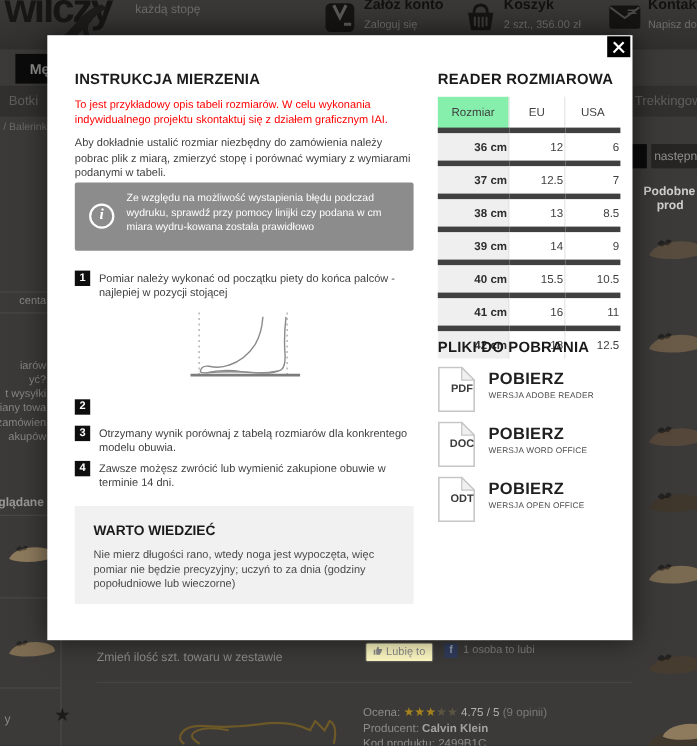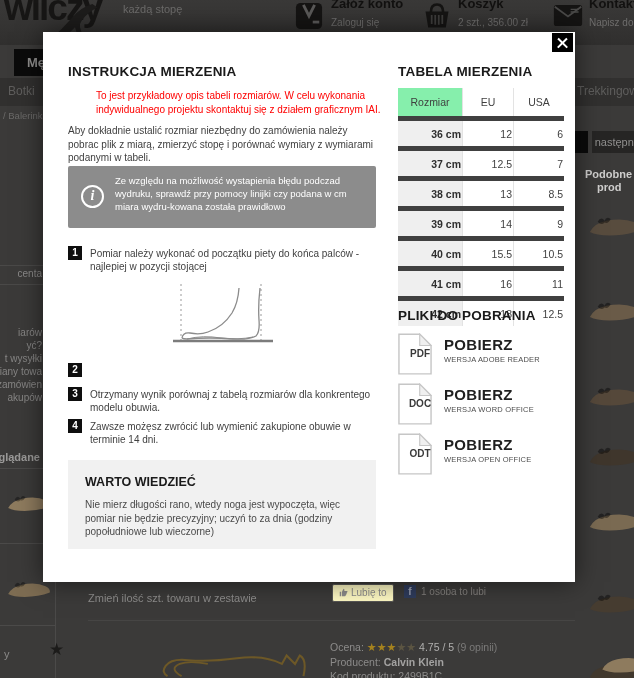--- a/index.html
+++ b/index.html
@@ -63,21 +63,21 @@
   
   .modal{position:absolute;left:43px;top:32px;width:532px;height:550px;background:#ffffff;
          box-shadow:0 0 24px rgba(0,0,0,.55);}
   .close-btn{position:absolute;top:1px;right:2px;width:21px;height:19px;background:#000;cursor:pointer;}
   .close-btn::before,.close-btn::after{content:"";position:absolute;left:4px;top:8.5px;width:13px;height:2.4px;
          background:#fff;}
   .close-btn::before{transform:rotate(45deg);}
   .close-btn::after{transform:rotate(-45deg);}
 
   .m-title{position:absolute;font-size:13.5px;font-weight:bold;color:#1a1a1a;letter-spacing:.2px;}
-  .red-p{position:absolute;left:25px;top:57px;width:312px;font-size:10px;line-height:13.5px;color:#fe0000;margin-left:28px;}
+  .red-p{position:absolute;left:25px;top:57px;width:312px;font-size:10px;line-height:13.5px;color:#fe0000;}
   .intro-p{position:absolute;left:25px;top:92px;width:312px;font-size:10px;line-height:13.5px;color:#3f3f3f;}
 
   .info-box{position:absolute;left:25px;top:134px;width:308px;height:62px;background:#8c8c8c;border-radius:2px;}
   .info-icon{position:absolute;left:13px;top:19px;width:19px;height:19px;border:2px solid #fff;border-radius:50%;
              color:#fff;font-family:"Liberation Serif",serif;font-style:italic;font-weight:bold;font-size:14px;
              text-align:center;line-height:18px;}
   .info-text{position:absolute;left:47px;top:8px;width:256px;font-size:9.5px;line-height:13px;color:#fff;}
 
   .step{position:absolute;left:25px;width:312px;padding-left:22px;box-sizing:border-box;
         font-size:10px;line-height:13px;color:#3f3f3f;}
@@ -313,21 +313,21 @@
     <div class="step" style="top:388px">
       <span class="step-num">4</span>
       <span>Zawsze możęsz zwrócić lub wymienić zakupione obuwie w terminie 14 dni.</span>
     </div>
 
     <div class="tip-box">
       <div class="tip-title">WARTO WIEDZIEĆ</div>
       <div class="tip-text">Nie mierz długości rano, wtedy noga jest wypoczęta, więc pomiar nie będzie precyzyjny; uczyń to za dnia (godziny popołudniowe lub wieczorne)</div>
     </div>
 
-    <div class="m-title" style="left:355px;top:32px">TABELA MIERZENIA</div>
+    <div class="m-title" style="left:355px;top:32px">READER ROZMIAROWA</div>
 
     <table class="size-table">
       <thead>
         <tr>
           <th>Rozmiar</th>
           <th>EU</th>
           <th>USA</th>
         </tr>
       </thead>
       <tbody>

